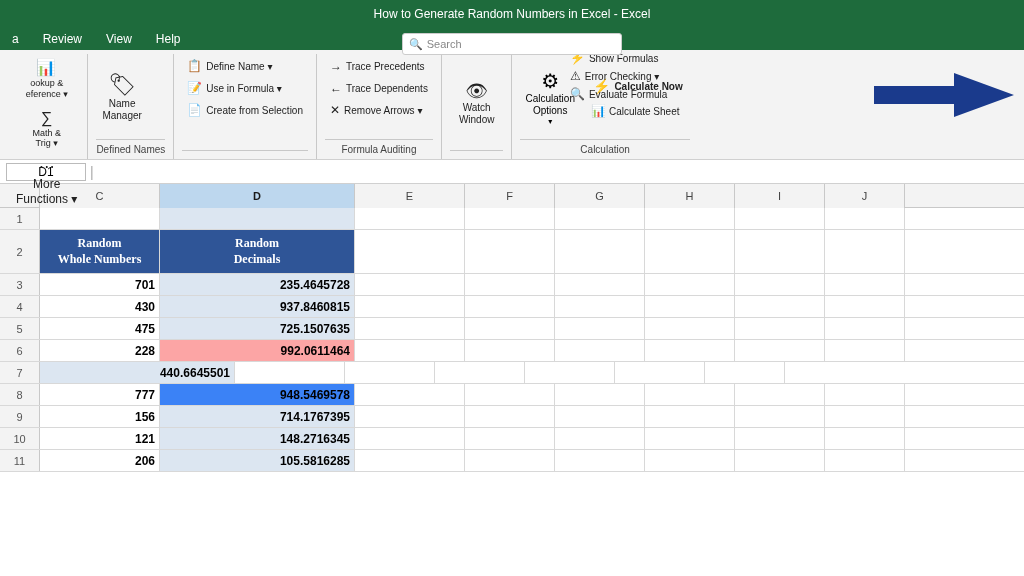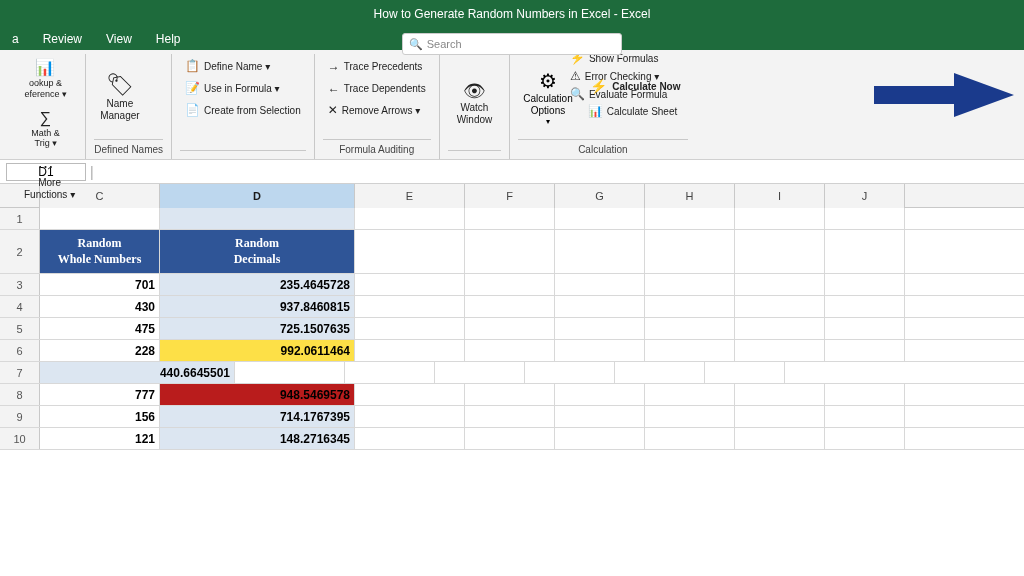--- a/index.html
+++ b/index.html
@@ -289,21 +289,21 @@
         <div class="ribbon-btn" style="flex-direction:column;min-width:30px;font-size:9px;">
           <div class="icon" style="font-size:16px;">📊</div>
           <div class="ribbon-btn-label" style="font-size:9px;">ookup &amp;<br>eference ▾</div>
         </div>
         <div class="ribbon-btn" style="flex-direction:column;min-width:30px;font-size:9px;">
           <div class="icon" style="font-size:16px;">∑</div>
           <div class="ribbon-btn-label" style="font-size:9px;">Math &amp;<br>Trig ▾</div>
         </div>
         <div class="ribbon-btn" style="flex-direction:column;min-width:30px;font-size:9px;">
           <div class="icon" style="font-size:16px;">⋯</div>
-          <div class="ribbon-btn-label" style="font-size:10px;margin-left:8px;">More<br>Functions ▾</div>
+          <div class="ribbon-btn-label" style="font-size:12px;">More<br>Functions ▾</div>
         </div>
       </div>
     </div>
 
     <div class="ribbon-group" style="padding:2px 8px;">
       <div class="ribbon-buttons">
         <div class="ribbon-btn" style="min-width:48px;">
           <div class="icon" style="font-size:22px;">🏷</div>
           <div class="ribbon-btn-label">Name<br>Manager</div>
         </div>
@@ -482,42 +482,42 @@
     <div class="cell cell-e"></div>
     <div class="cell cell-f"></div>
     <div class="cell cell-g"></div>
     <div class="cell cell-h"></div>
     <div class="cell cell-i"></div>
     <div class="cell cell-j"></div>
   </div>
       <div class="spreadsheet-row">
     <div class="row-num">6</div>
     <div class="cell cell-c">228</div>
-    <div class="cell cell-d" style="background:#fde047;">992.0611464</div>
+    <div class="cell cell-d" style="background:#fca5a5;">992.0611464</div>
     <div class="cell cell-e"></div>
     <div class="cell cell-f"></div>
     <div class="cell cell-g"></div>
     <div class="cell cell-h"></div>
     <div class="cell cell-i"></div>
     <div class="cell cell-j"></div>
   </div>
       <div class="spreadsheet-row">
     <div class="row-num">7</div>
     <div class="cell cell-d" style="background:#dce6f1;">440.6645501</div>
     <div class="cell cell-e"></div>
     <div class="cell cell-f"></div>
     <div class="cell cell-g"></div>
     <div class="cell cell-h"></div>
     <div class="cell cell-i"></div>
     <div class="cell cell-j"></div>
   </div>
       <div class="spreadsheet-row">
     <div class="row-num">8</div>
     <div class="cell cell-c">777</div>
-    <div class="cell cell-d" style="background:#b91c1c;">948.5469578</div>
+    <div class="cell cell-d" style="background:#3b82f6;">948.5469578</div>
     <div class="cell cell-e"></div>
     <div class="cell cell-f"></div>
     <div class="cell cell-g"></div>
     <div class="cell cell-h"></div>
     <div class="cell cell-i"></div>
     <div class="cell cell-j"></div>
   </div>
       <div class="spreadsheet-row">
     <div class="row-num">9</div>
     <div class="cell cell-c">156</div>
@@ -533,14 +533,25 @@
     <div class="row-num">10</div>
     <div class="cell cell-c">121</div>
     <div class="cell cell-d" style="background:#dce6f1;">148.2716345</div>
     <div class="cell cell-e"></div>
     <div class="cell cell-f"></div>
     <div class="cell cell-g"></div>
     <div class="cell cell-h"></div>
     <div class="cell cell-i"></div>
     <div class="cell cell-j"></div>
   </div>
+      <div class="spreadsheet-row">
+    <div class="row-num">11</div>
+    <div class="cell cell-c">206</div>
+    <div class="cell cell-d" style="background:#dce6f1;">105.5816285</div>
+    <div class="cell cell-e"></div>
+    <div class="cell cell-f"></div>
+    <div class="cell cell-g"></div>
+    <div class="cell cell-h"></div>
+    <div class="cell cell-i"></div>
+    <div class="cell cell-j"></div>
+  </div>
     </div>
 </div>
 
 </body></html>

